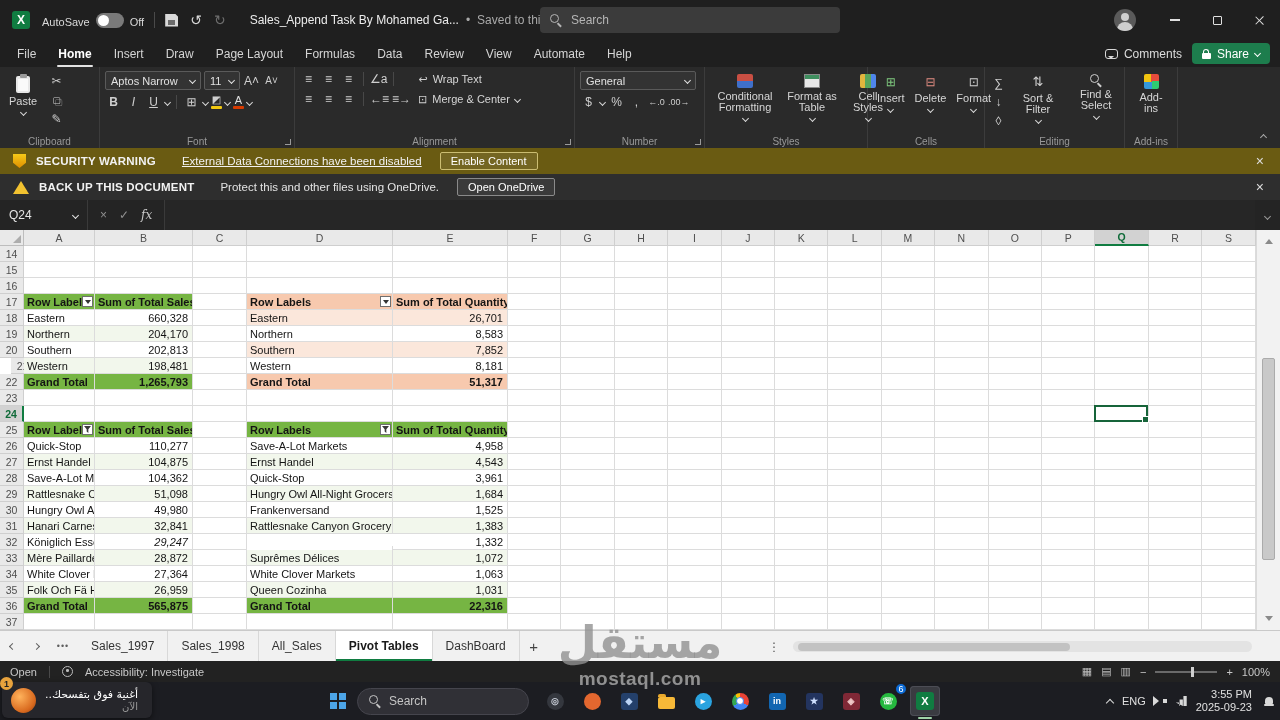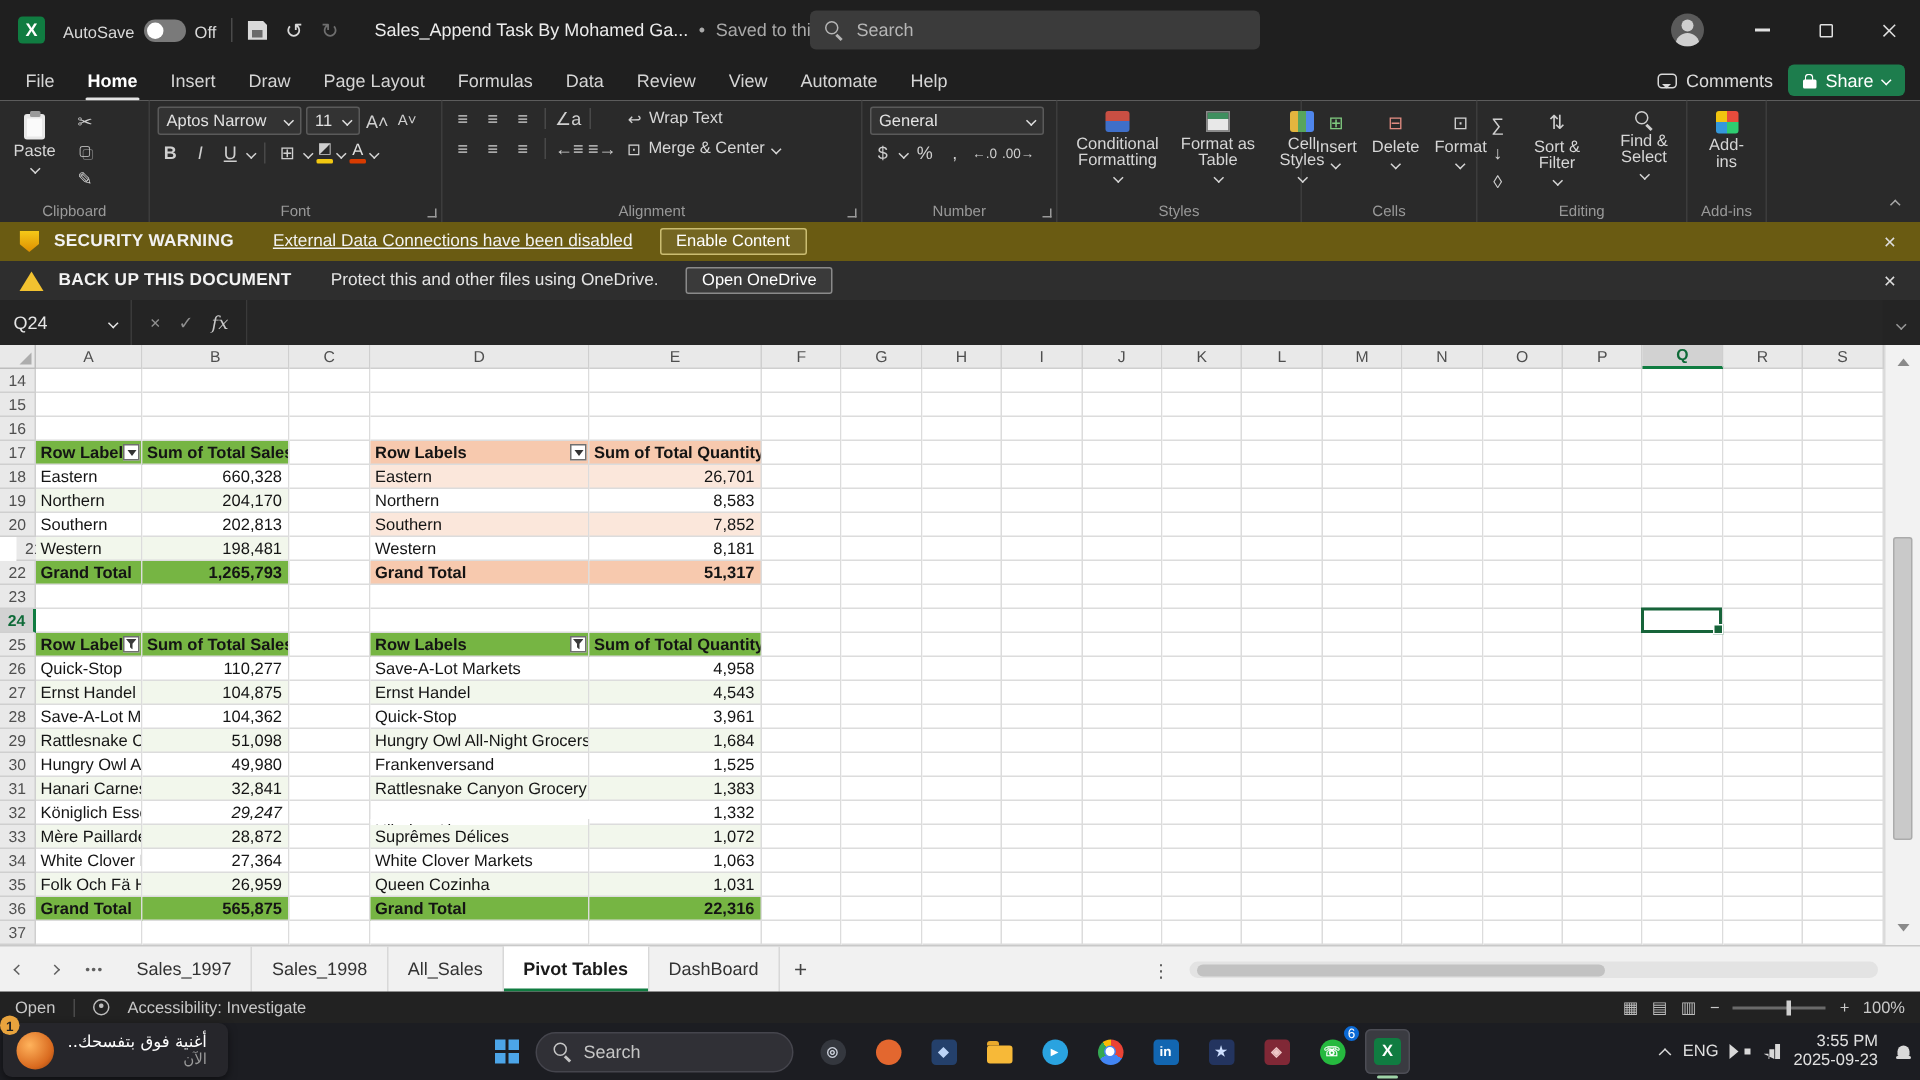--- a/index.html
+++ b/index.html
@@ -1011,20 +1011,24 @@
       <span class="view-ic">▥</span>
       <span>−</span>
       <div class="zslider">
           <div class="zthumb"></div>
         </div>
       <span>+</span>
       <span>100%</span>
     </div>
   </div>
 
+  <div class="watermark">
+    <div class="wm-title ar">مستقل</div>
+    <div class="wm-sub">mostaql.com</div>
+  </div>
 
   <div class="taskbar">
     <div class="tb-left">
       <span class="winlogo">
           <i></i>
           <i></i>
           <i></i>
           <i></i>
         </span>
       <div class="tsearch">

